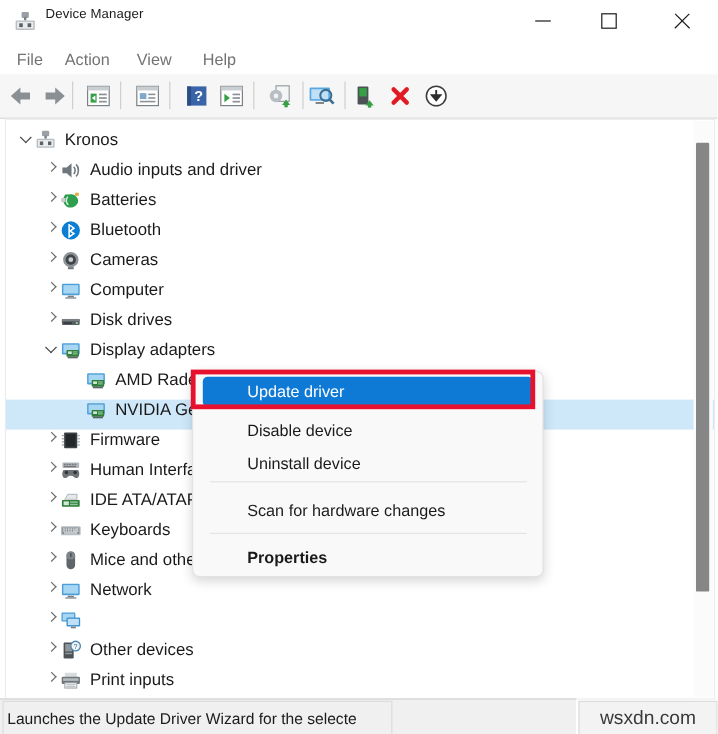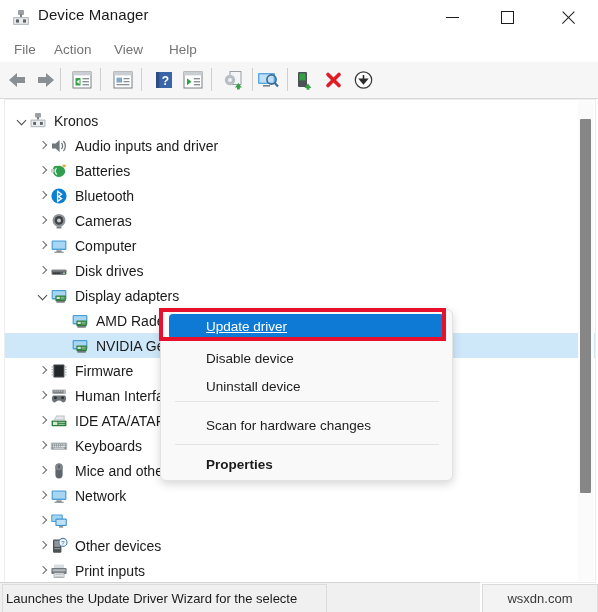--- a/index.html
+++ b/index.html
@@ -18,21 +18,21 @@
   
   .titlebar {
     position: absolute; left: 0; top: 0; width: 598px; height: 36px;
     background: #ffffff;
   }
   .title-icon {
     position: absolute; left: 11px; top: 8px; width: 20px; height: 20px;
   }
   .title-text {
     position: absolute; left: 38px; top: 6px;
-    font-size: 15px; color: #1a1a1a; letter-spacing: 0.1px;
+    font-size: 11px; color: #1a1a1a; letter-spacing: 0.1px;
   }
   .wbtn {
     position: absolute; top: 0; width: 46px; height: 34px;
     display: flex; align-items: center; justify-content: center;
     color: #1c1c1c;
   }
   .wbtn-min { left: 429px; }
   .wbtn-max { left: 484px; }
   .wbtn-close { left: 545px; }
   .gl-min { display:block; width:13px; height:1px; background:#1c1c1c; }
@@ -69,21 +69,21 @@
 
   
   .treepane {
     position: absolute; left: 4px; top: 99px; width: 590px; height: 482px;
     background: #ffffff;
     border: 1px solid #ededed;
     overflow: hidden;
   }
   .row {
     position: absolute; left: 0; width: 570px; height: 25px;
-    display: flex; align-items: center;
+    display: flex; align-items: flex-start;
   }
   .row.sel { background: #cfe8f9; }
   .chev {
     position: relative; width: 14px; height: 14px; flex: 0 0 14px;
   }
   .chev-r:before {
     content: ""; position: absolute; left: 4px; top: 3px;
     width: 5px; height: 5px;
     border-top: 1.3px solid #6d6d6d; border-right: 1.3px solid #6d6d6d;
     transform: rotate(45deg);
@@ -117,21 +117,21 @@
     overflow: hidden;
   }
   .ctxitem {
     position: absolute; left: 0; width: 291px; height: 28px;
     display: flex; align-items: center;
     font-size: 13.5px; color: #1b1b1b;
   }
   .ctxitem .lbl { margin-left: 45px; }
   .ctxitem.hi {
     left: 8px; width: 275px; height: 25px;
-    background: #0f7ad6; color: #ffffff; border-radius: 4px; text-decoration: underline;
+    background: #0f7ad6; color: #ffffff; border-radius: 4px;
   }
   .ctxitem.hi .lbl { margin-left: 37px; }
   .ctxitem.bold { font-weight: bold; }
   .ctxsep {
     position: absolute; left: 14px; width: 264px; height: 1px; background: #e4e4e4;
   }
   .redbox {
     position: absolute; left: 159px; top: 308px; width: 287px; height: 33px;
     border: 4px solid #e8112d;
     box-sizing: border-box;
@@ -150,21 +150,21 @@
     display: flex; align-items: center;
   }
   .status-text {
     font-size: 13px; color: #1b1b1b; margin-left: 3px; white-space: nowrap;
   }
   .wm-cell {
     position: absolute; left: 482px; top: 1px; width: 114px; height: 27px;
     border: 1px solid #dcdcdc; background: #f3f3f3;
     display: flex; align-items: center; justify-content: center;
   }
-  .wm-text { font-size: 13px; color: #3a3a3a; font-family: "Liberation Sans", sans-serif; }
+  .wm-text { font-size: 16px; color: #3a3a3a; font-family: "Liberation Sans", sans-serif; }
 </style>
 </head>
 <body>
 
 <div id="app">
 
   <div class="titlebar">
     <span class="title-icon">
       <svg width="20" height="20" viewBox="0 0 20 20">
         <rect x="7" y="2" width="6" height="5" rx="1" fill="#9aa0a6"></rect>

